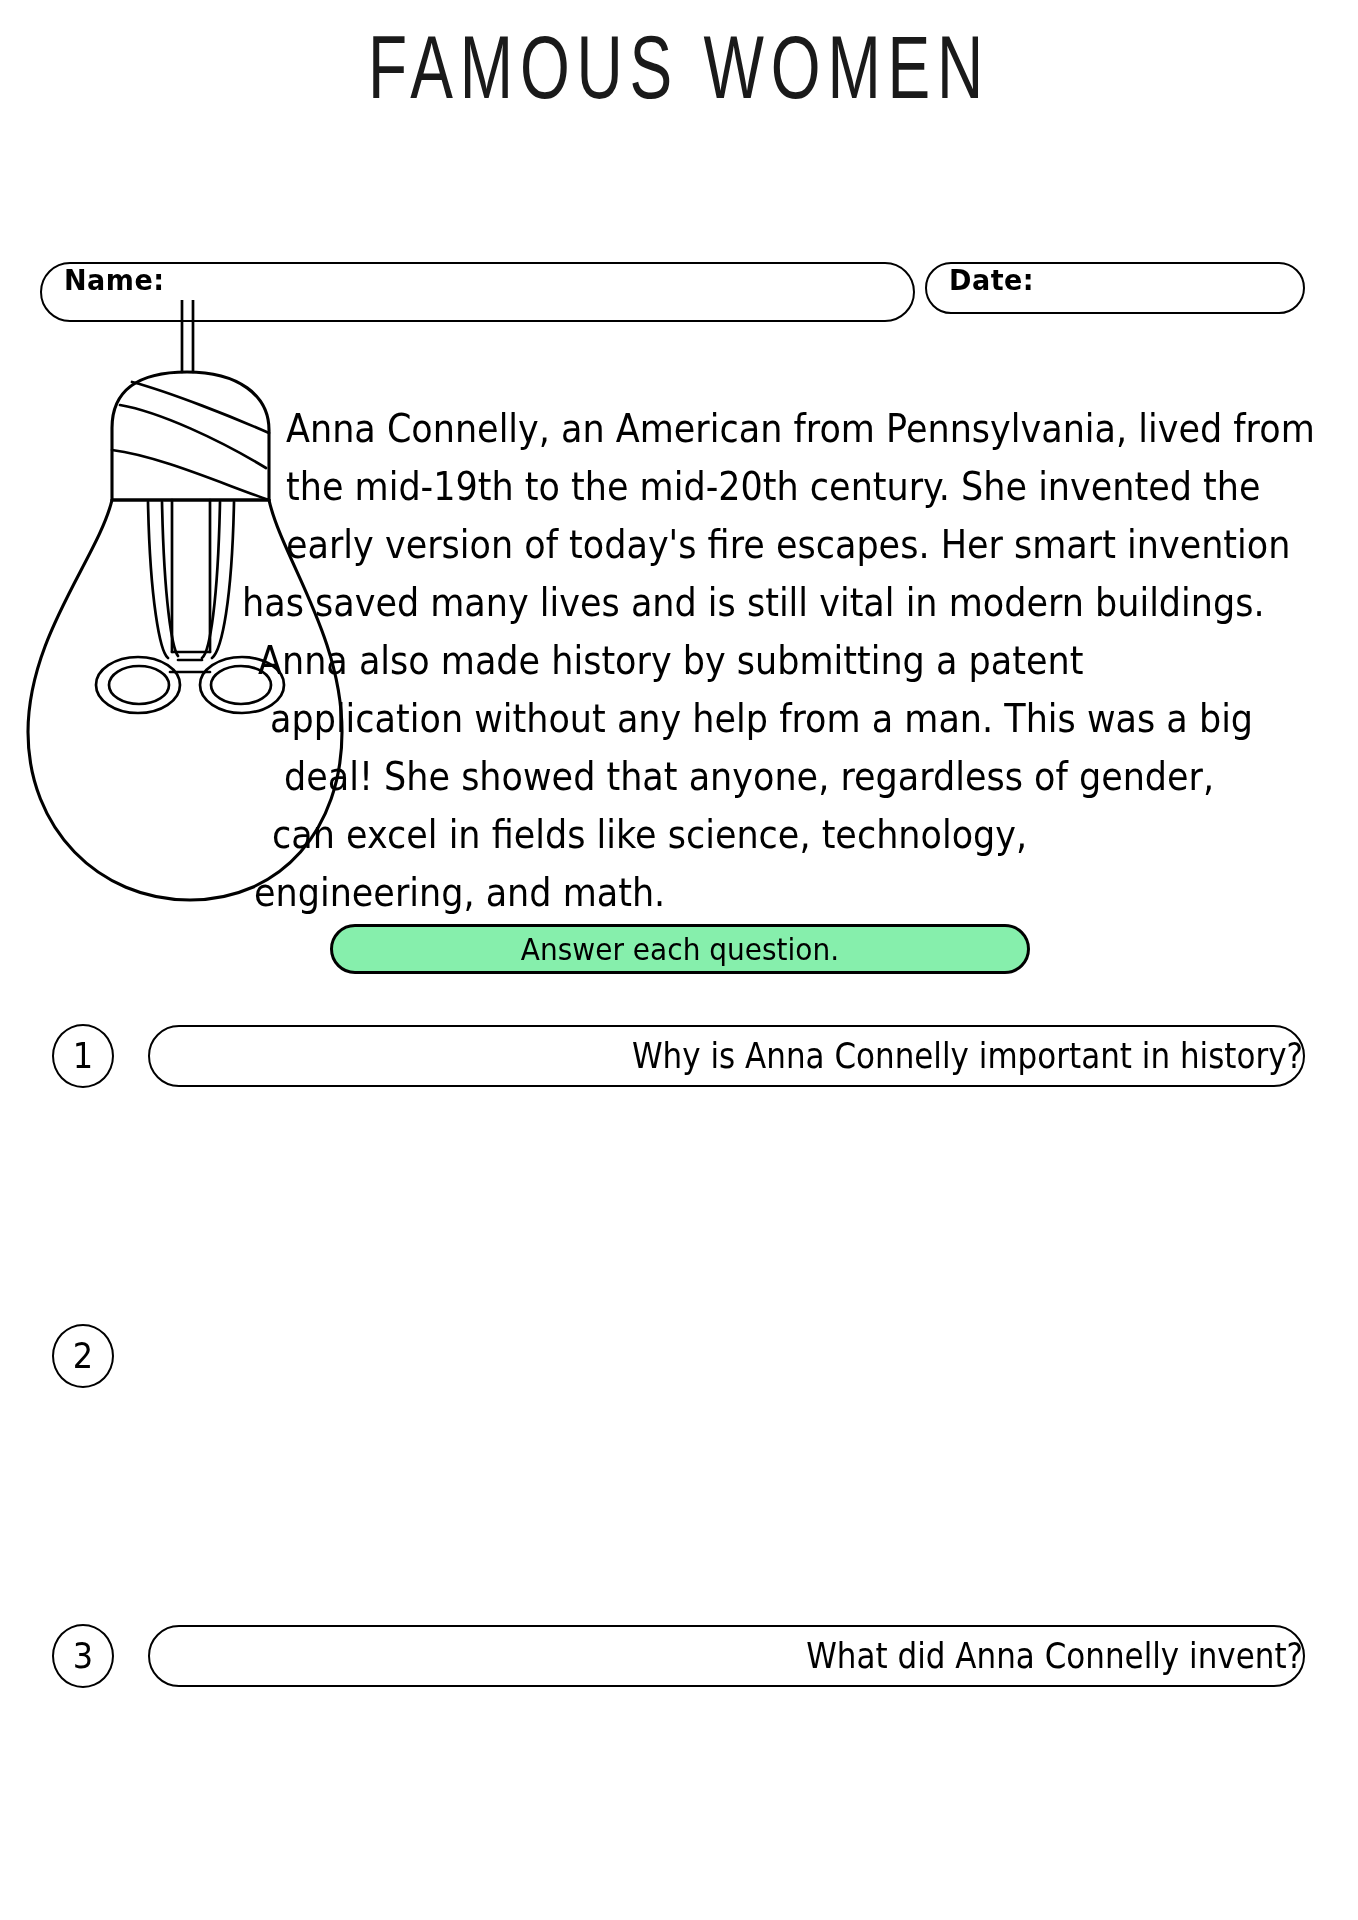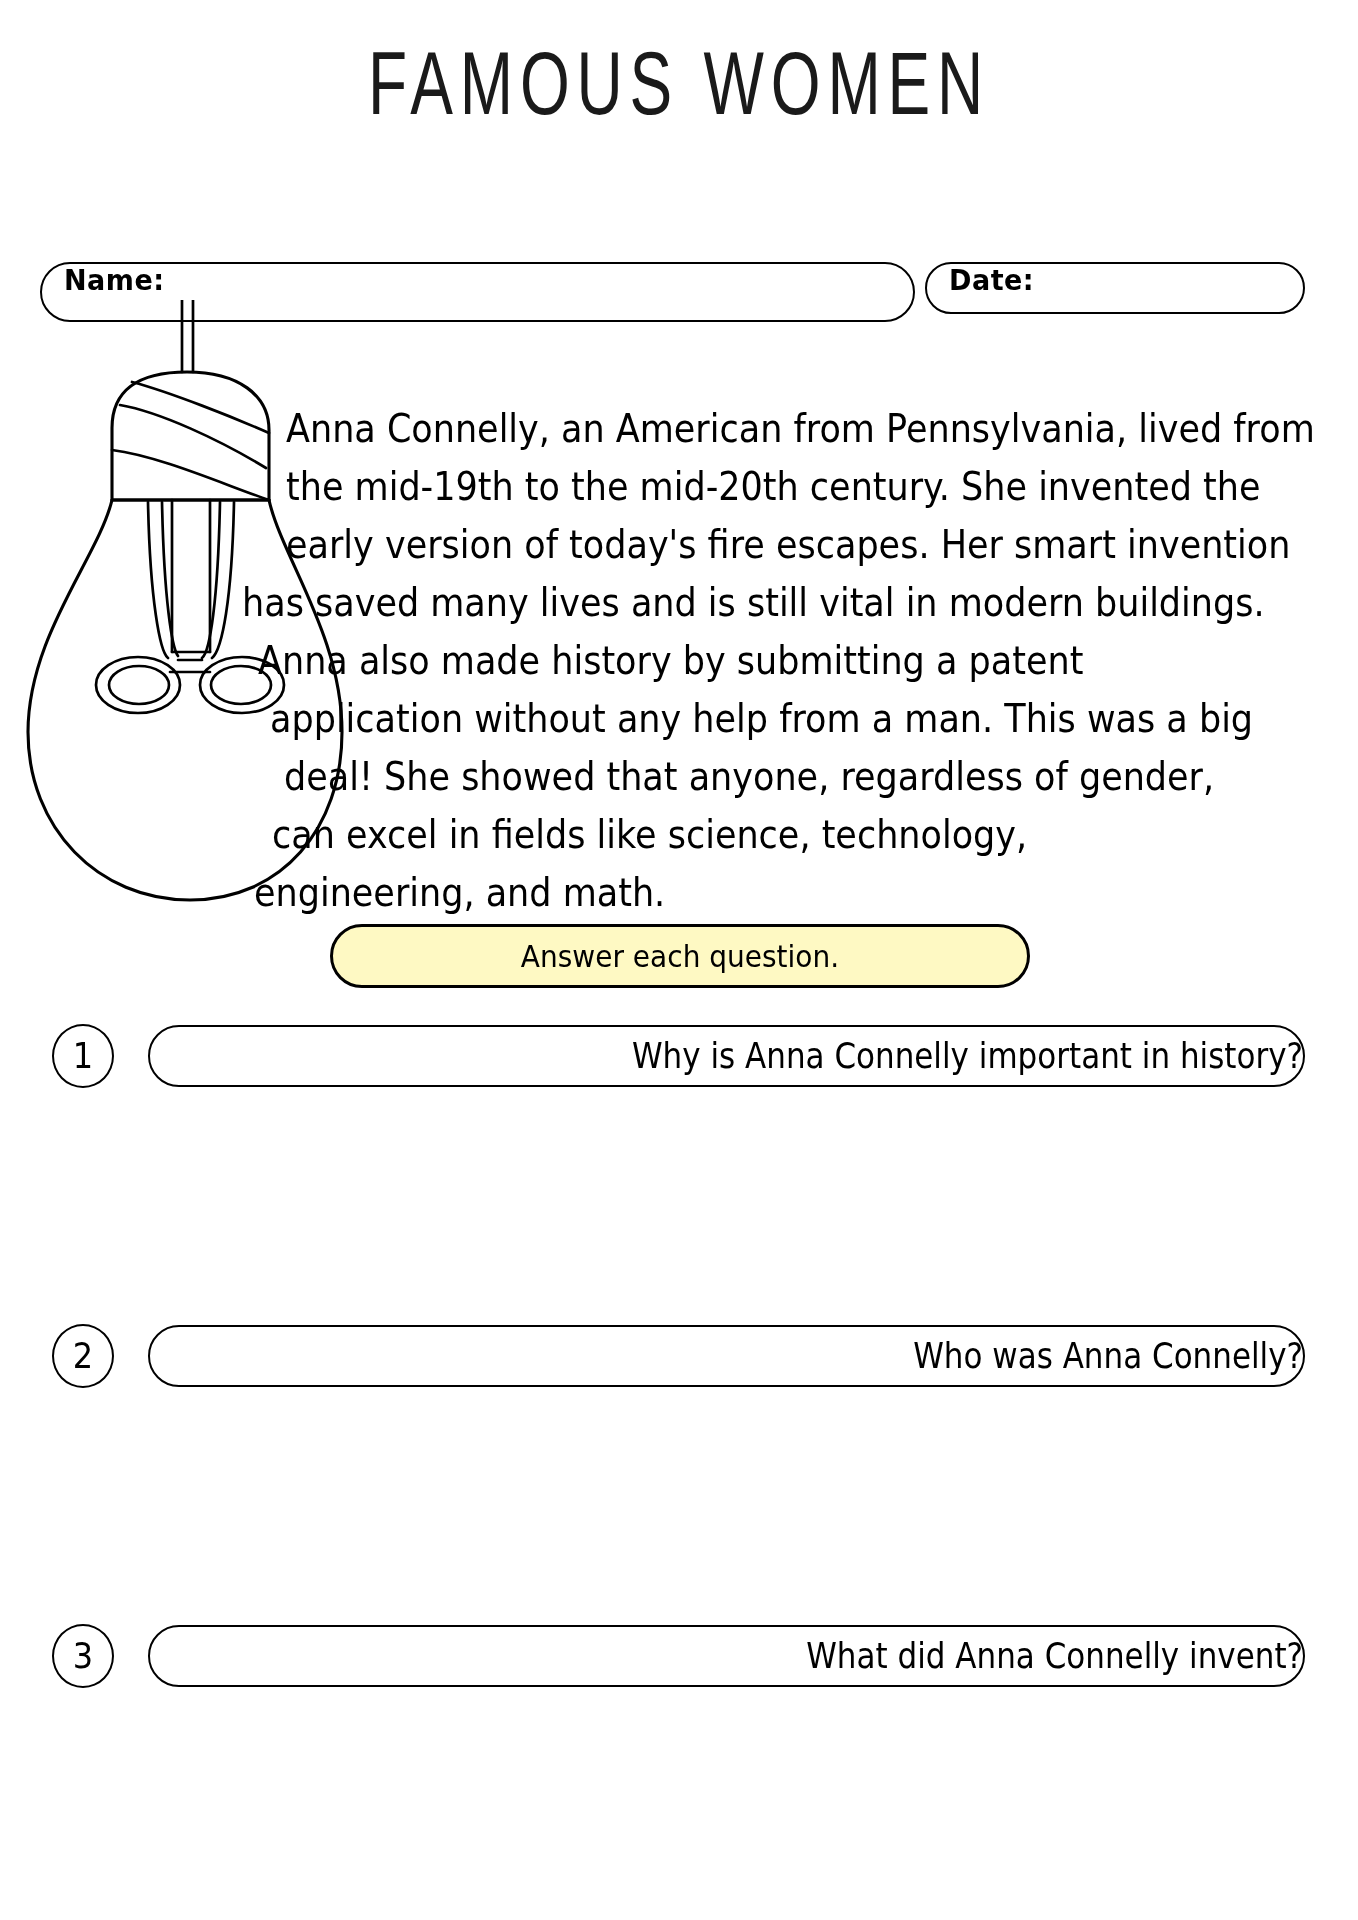--- a/index.html
+++ b/index.html
@@ -13,21 +13,21 @@
     position: relative;
     overflow: hidden;
     font-family: "DejaVu Sans", sans-serif;
     color: #000000;
   }
 
   
   #title-block {
     position: absolute;
     left: 0;
-    top: 16px;
+    top: 0;
     width: 1358px;
     height: 270px;
   }
   #title-main {
     position: absolute;
     left: 0;
     top: 16px;
     width: 1358px;
     text-align: center;
     font-family: "Liberation Sans", sans-serif;
@@ -145,25 +145,25 @@
     transform-origin: left center;
     height: 58px;
   }
 
   
   #instruction-banner {
     position: absolute;
     left: 330px;
     top: 924px;
     width: 700px;
-    height: 64px;
+    height: 50px;
     box-sizing: border-box;
     border: 3px solid #000;
     border-radius: 40px;
-    background: #fef9c3;
+    background: #86efac;
     display: flex;
     align-items: center;
     justify-content: center;
   }
   #instruction-text {
     font-family: "DejaVu Sans", sans-serif;
     font-size: 28px;
     font-weight: 400;
     color: #000;
     transform: scaleY(1.1);
@@ -311,23 +311,20 @@
   </div>
   <div class="q-bar">
     <span class="q-text">Why is Anna Connelly important in history?</span>
   </div>
 </div>
 
 <div class="question-row" id="question-row-1">
   <div class="q-number-circle">
     <span class="q-number-text">2</span>
   </div>
-  <div class="q-bar">
-    <span class="q-text">Who was Anna Connelly?</span>
-  </div>
 </div>
 
 <div class="question-row" id="question-row-2">
   <div class="q-number-circle">
     <span class="q-number-text">3</span>
   </div>
   <div class="q-bar">
     <span class="q-text">What did Anna Connelly invent?</span>
   </div>
 </div>

